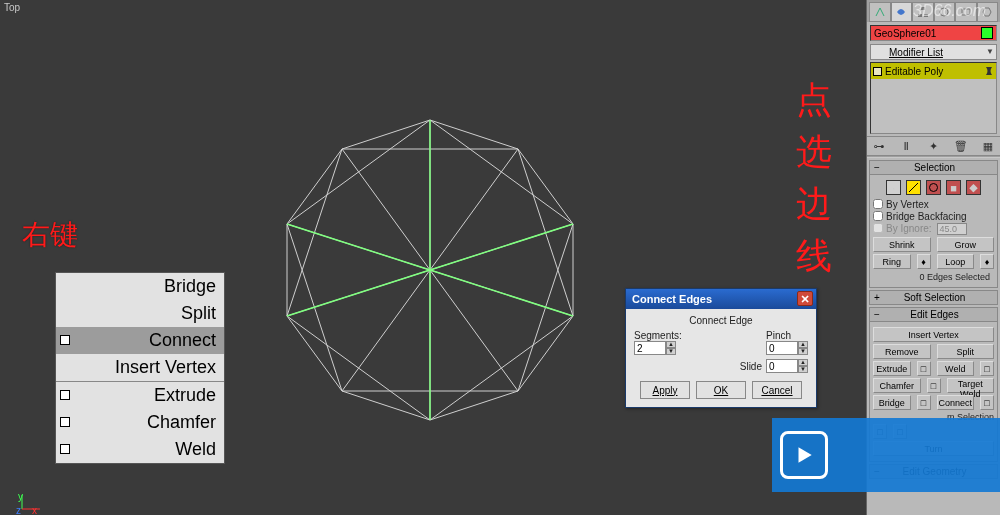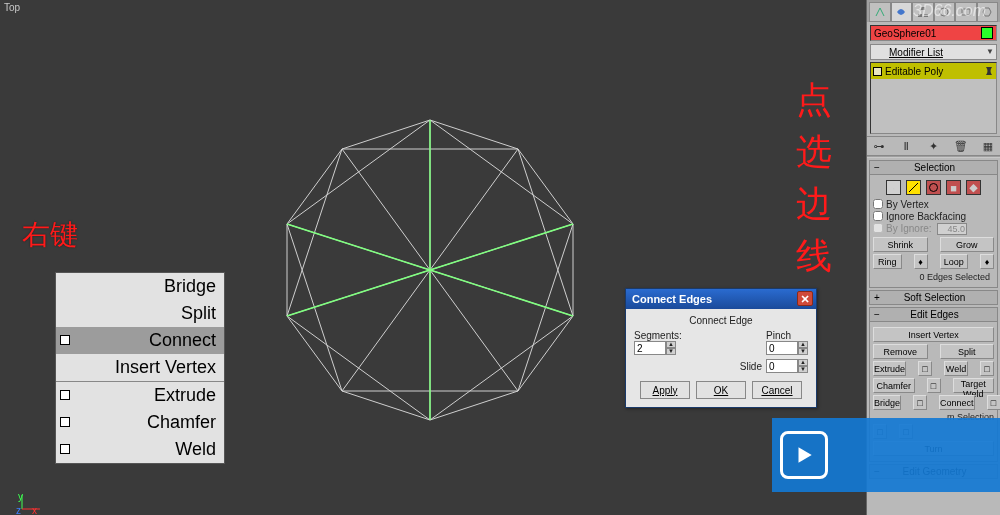--- a/index.html
+++ b/index.html
@@ -66,22 +66,22 @@
   .rollout .header .txt { flex: 1; text-align: center; }
   .rollout .body { padding: 3px 3px; background: #b9b9b9; border: 1px solid #888; border-top: none; }
   .subobj-row { display: flex; justify-content: center; gap: 5px; margin: 2px 0 4px 0; }
   .subobj { width: 15px; height: 15px; border: 1px solid #333; display: flex; align-items: center; justify-content: center; }
   .subobj.vertex { background: #d0d0d0; }
   .subobj.edge { background: #ffe000; }
   .subobj.border, .subobj.poly, .subobj.elem { background: #c05050; }
   .chkrow { display: flex; align-items: flex-start; gap: 3px; font-size: 10px; color: #222; margin: 1px 0; }
   .chkrow input { width: 10px; height: 10px; }
   .chkrow.dis { color: #888; }
-  .chkrow .numbox { width: 30px; height: 12px; background: #d0d0d0; border: 1px solid #888; font-size: 9px; padding: 0 10px; margin-left: 2px; }
-  .btnrow { display: flex; gap: 12px; margin: 2px 0; }
+  .chkrow .numbox { width: 30px; height: 12px; background: #d0d0d0; border: 1px solid #888; font-size: 9px; padding: 0 2px; margin-left: 2px; }
+  .btnrow { display: flex; gap: 6px; margin: 2px 0; }
   .btnrow button, .minibtn { flex: 1; height: 15px; font-size: 9px; background: #c4c4c4; border: 1px outset #ddd; color: #000; padding: 0; }
   .btnrow .sq { flex: 0 0 14px; width: 14px; }
   .status-line { font-size: 9px; text-align: right; color: #222; padding: 1px 4px 2px 0; }
   
   .blue-overlay { position: absolute; left: 772px; top: 418px; width: 228px; height: 74px; background: rgba(20,120,210,0.92); display: flex; align-items: center; gap: 6px; padding: 0 8px; }
   .blue-overlay .play { width: 48px; height: 48px; border: 3px solid #fff; border-radius: 8px; display: flex; align-items: center; justify-content: center; }
   .blue-overlay .cn { color: #fff; font-family: SimHei, sans-serif; }
   .blue-overlay .cn .big { font-size: 24px; font-weight: bold; line-height: 26px; }
   .blue-overlay .cn .small { font-size: 13px; letter-spacing: 1px; }
   
@@ -284,21 +284,21 @@
           </div>
         <div class="subobj poly">■</div>
         <div class="subobj elem">◆</div>
       </div>
       <div class="chkrow">
           <input type="checkbox" style="">
           <span>By Vertex</span>
         </div>
       <div class="chkrow">
           <input type="checkbox" style="">
-          <span>Ignore Backfacing</span>
+          <span>Bridge Backfacing</span>
         </div>
       <div class="chkrow dis">
           <input type="checkbox" disabled="" style="">
           <span>By Ignore:</span>
           <span class="numbox">45.0</span>
         </div>
       <div class="btnrow">
         <button>Shrink</button>
         <button>Grow</button>
       </div>

